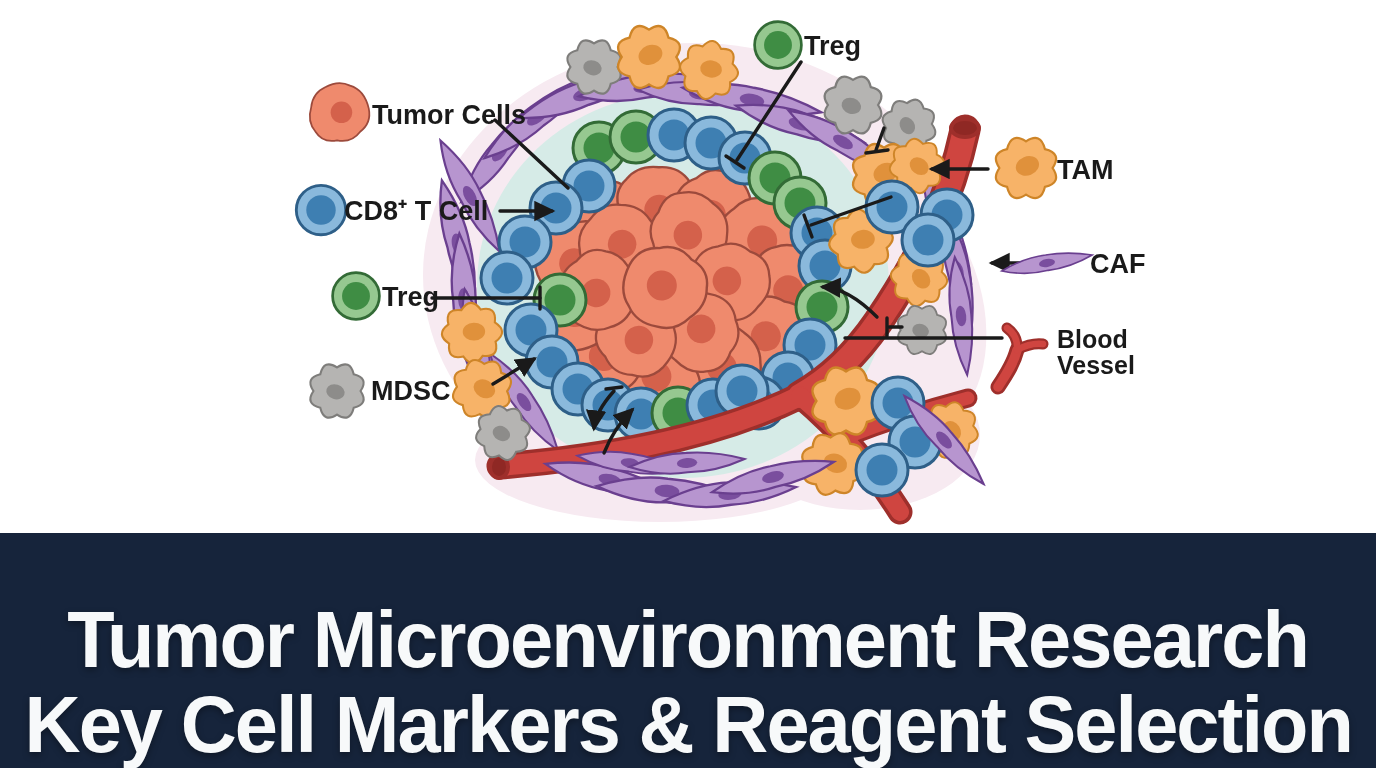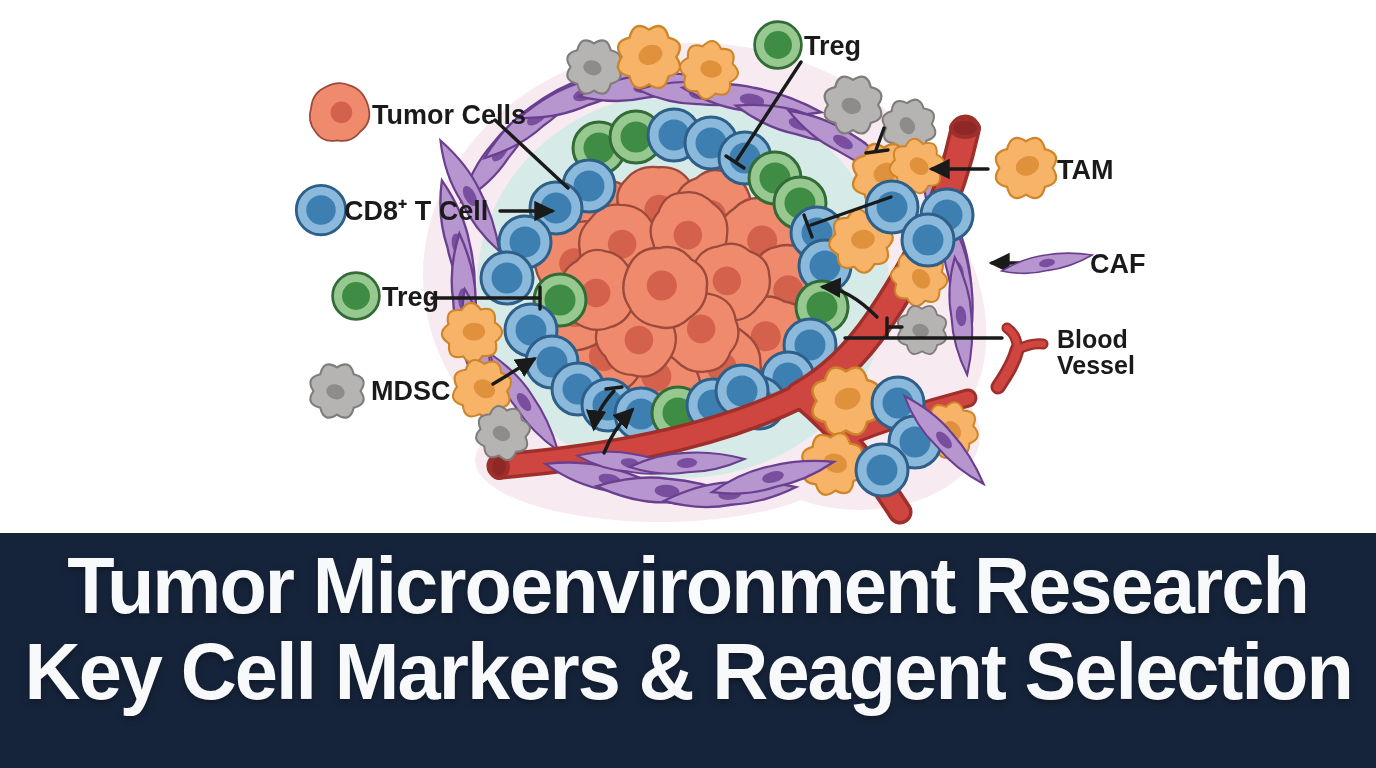--- a/index.html
+++ b/index.html
@@ -24,21 +24,21 @@
   .ves-in{fill:none;stroke:var(--vessel,#CF4540);stroke-linecap:round;}
   .halo{fill:var(--tme-halo,#F7EAF1);}
   .core{fill:var(--tme-inner,#D6EBE7);}
   .ann{stroke:var(--annotation,#1A1A1A);stroke-width:3.4;fill:none;stroke-linecap:round;}
   .lbl{fill:var(--annotation,#1A1A1A);font-weight:bold;font-size:27px;}
   .lbl.sm{font-size:25px;}
   #ah path{fill:var(--annotation,#1A1A1A);}
 
   
   .banner{position:absolute;left:0;right:0;top:533px;bottom:0;background:var(--banner-bg,#16243B);
-          display:flex;flex-direction:column;justify-content:flex-start;align-items:center;
+          display:flex;flex-direction:column;justify-content:flex-end;align-items:center;
           padding-top:10px;box-sizing:border-box;}
   .banner-line{color:var(--banner-text,#F7F9FA);font-weight:bold;font-size:80px;line-height:1.07;
                letter-spacing:-2px;white-space:nowrap;transform:scaleX(0.97);
                text-shadow:0 3px 8px rgba(0,0,0,0.35);}
 </style>
 </head>
 <body>
 
 <div class="page">
 

